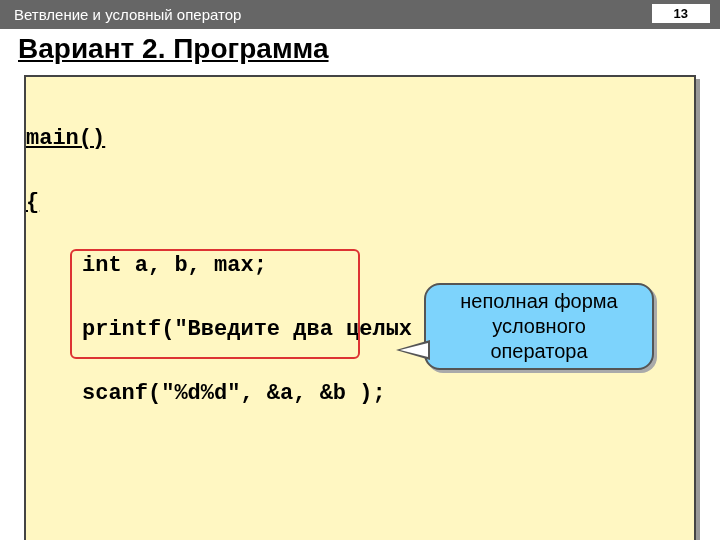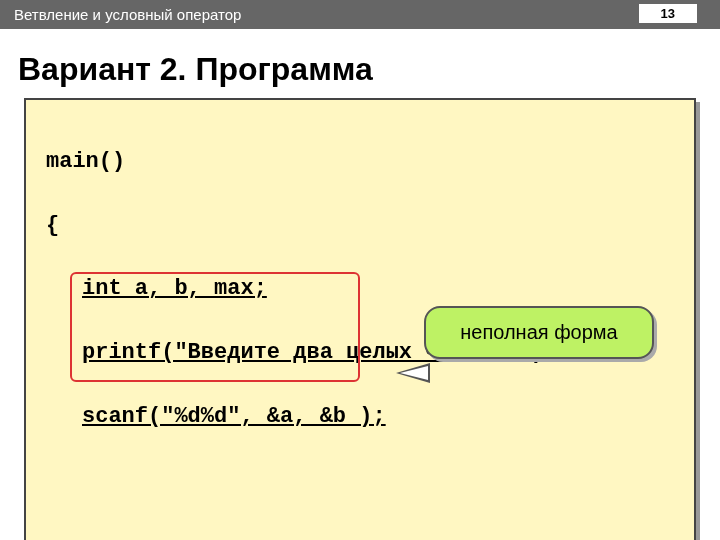--- a/index.html
+++ b/index.html
@@ -25,27 +25,28 @@
     justify-content: space-between;
     align-items: center;
   }
   .page-number {
     color: #000;
     background: #fff;
     padding: 2px 22px;
     font-weight: bold;
     font-size: 13px;
     position: absolute;
-    right: 23px;
+    right: 10px;
     top: 4px;
   }
   .title {
-    margin: 22px 18px 10px;
-    font-size: 32px;
+    margin: 4px 18px 10px;
+    font-size: 28px;
     font-weight: bold;
+    text-decoration: underline;
   }
   .code-box {
     margin: 0 24px;
     background: #FFF7C2;
     border: 2px solid #444;
     padding: 14px 0 16px 0;
     position: relative;
     box-shadow: 4px 4px 0 #999;
   }
   .code {
@@ -59,24 +60,24 @@
   .red-outline {
     position: absolute;
     border: 2px solid #d33;
     border-radius: 6px;
   }
   .callout {
     position: absolute;
     right: 40px;
     top: 206px;
     width: 230px;
-    background: #bef264;
+    background: #7dd3fc;
     border: 2px solid #555;
     border-radius: 16px;
-    padding: 12px 10px;
+    padding: 4px 10px;
     text-align: center;
     font-size: 20px;
     line-height: 1.25;
     box-shadow: 3px 3px 0 #aaa;
     font-family: Arial, sans-serif;
     font-weight: normal;
   }
   .callout-tail {
     position: absolute;
     left: -30px;
@@ -88,22 +89,22 @@
   }
   .callout-tail::after {
     content:"";
     position:absolute;
     left:4px; top:-7px;
     width:0;height:0;
     border-top: 7px solid transparent;
     border-bottom: 7px solid transparent;
     border-right: 28px solid #fff;
   }
-  .l { padding-left: 20px; display:block; }
-  .l2 { padding-left: 56px; display:block;text-decoration:underline; }
+  .l { display:block;text-decoration:underline; }
+  .l2 { padding-left: 56px; display:block; }
 </style>
 </head>
 <body>
 
 <div class="slide">
 
   <div class="header">
     <span>Ветвление и условный оператор</span>
   </div>
   <div class="page-number">13</div>
@@ -121,16 +122,18 @@
 
 
 
     </div>
 
     <div class="red-outline" style="left:44px; top:172px; width:290px; height:110px;"></div>
 
     <div class="callout">
       <div class="callout-tail"></div>
       <div>неполная форма</div>
+      <div>условного</div>
+      <div>оператора</div>
     </div>
   </div>
 
 </div>
 
 </body></html>

